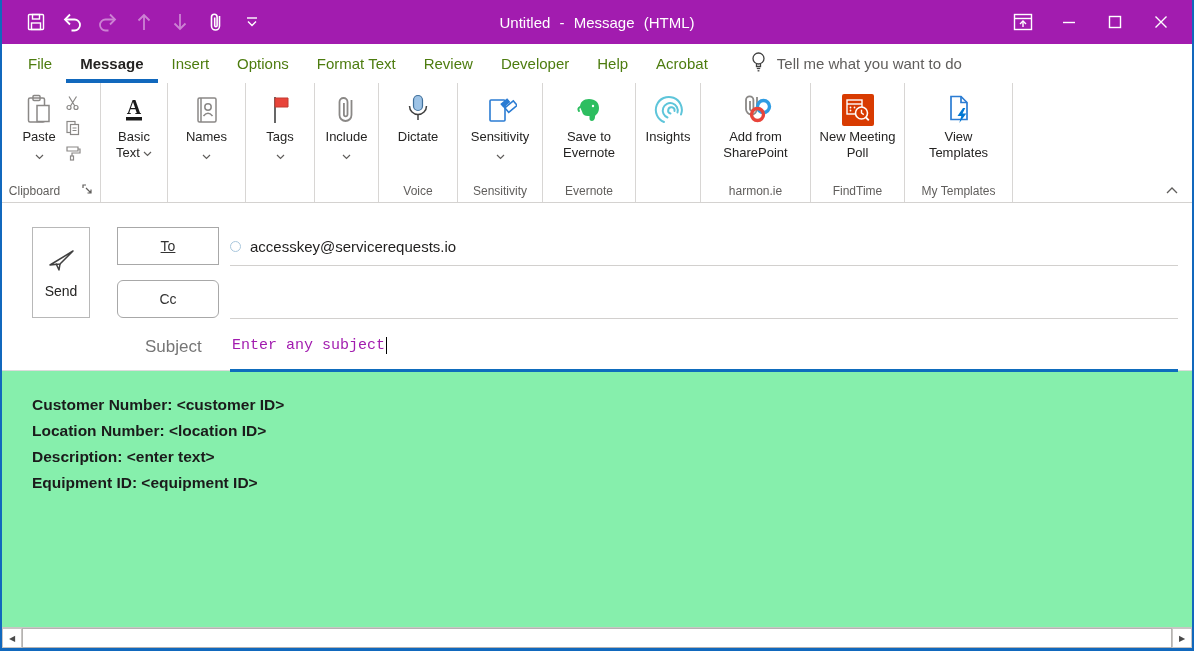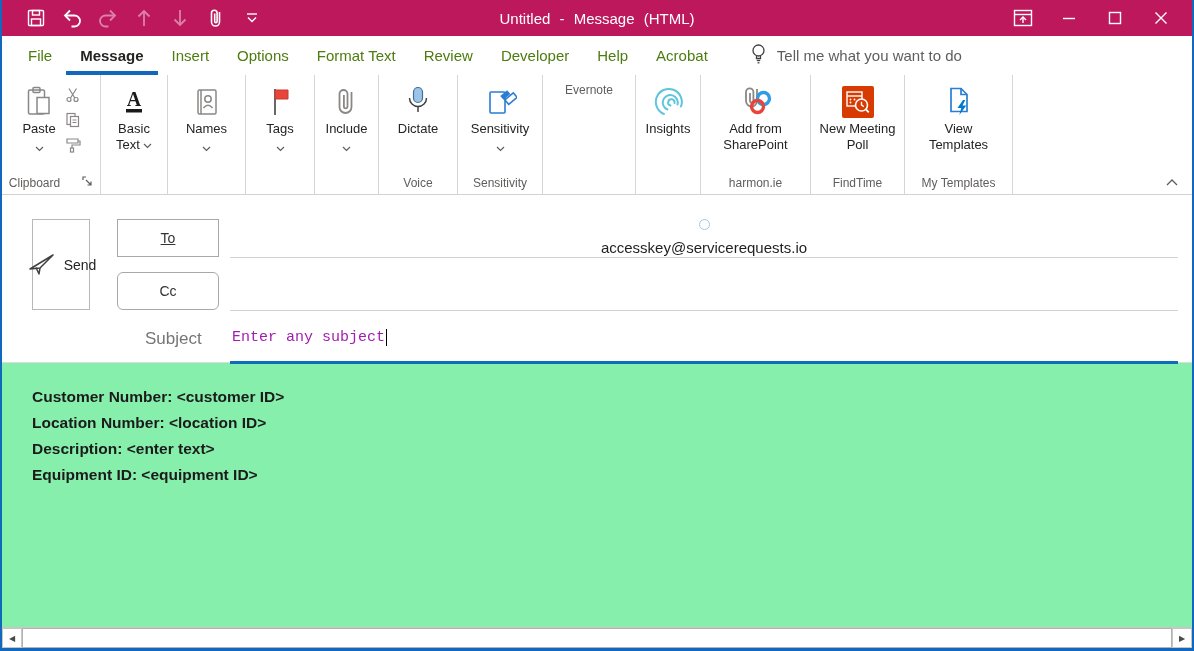--- a/index.html
+++ b/index.html
@@ -1,21 +1,21 @@
 <!DOCTYPE html>
 <html><head>
 <meta charset="utf-8">
 <style>
   * { margin:0; padding:0; box-sizing:border-box; }
   html,body { width:1194px; height:651px; font-family:"Liberation Sans", sans-serif; background:#fff; }
   .window { width:1194px; height:651px; display:flex; flex-direction:column;
             border-left:2px solid #1168bd; border-right:2px solid #1168bd; border-bottom:3px solid #1168bd; background:#fff; }
 
   
-  .titlebar { height:36px; background:#be185d; display:flex; align-items:center; flex-shrink:0; position:relative; }
+  .titlebar { height:44px; background:#a21caf; display:flex; align-items:center; flex-shrink:0; position:relative; }
   .qat { display:flex; align-items:center; gap:0; padding-left:16px; }
   .qat-btn { width:36px; height:30px; display:flex; align-items:center; justify-content:center; }
   .qat-btn svg { display:block; }
   .dim { opacity:.45; }
   .title { position:absolute; left:0; right:0; text-align:center; color:#fff; font-size:15px; word-spacing:5px; pointer-events:none; }
   .wincontrols { margin-left:auto; display:flex; align-items:center; padding-right:8px; }
   .winbtn { width:46px; height:30px; display:flex; align-items:center; justify-content:center; }
 
   
   .tabstrip { height:39px; background:#fff; display:flex; align-items:stretch; padding-left:12px; flex-shrink:0; }
@@ -33,26 +33,26 @@
   .biglabel { font-size:13px; color:#252423; text-align:center; line-height:16px; }
   .chev-inline { display:inline-block; margin-left:3px; }
   .chev-block { margin-top:1px; height:8px; }
   .smallcol { display:flex; flex-direction:column; gap:5px; padding-top:4px; }
   .smallbtn { width:22px; height:20px; display:flex; align-items:center; justify-content:center; }
   .collapse-ribbon { position:absolute; right:14px; bottom:4px; }
 
   
   .compose-header { height:168px; position:relative; background:#fff; border-bottom:1px solid #dcdcdc; flex-shrink:0; }
   .send-btn { position:absolute; left:30px; top:24px; width:58px; height:91px; border:1px solid #b8b8b8;
-              display:flex; flex-direction:row; align-items:center; justify-content:center; gap:8px; font-size:14px; color:#252423; }
+              display:flex; flex-direction:column; align-items:center; justify-content:center; gap:8px; font-size:14px; color:#252423; }
   .field-btn { position:absolute; left:115px; width:102px; height:38px; border:1px solid #a8a8a8;
                display:flex; align-items:center; justify-content:center; font-size:14px; color:#333; }
   .to-btn { top:24px;text-decoration:underline; } .cc-btn { top:77px;border-radius:6px; }
   .field-line { position:absolute; left:228px; right:14px; height:39px; border-bottom:1px solid #d2d0ce; display:flex; align-items:center; }
-  .to-line { top:24px; gap:9px;flex-direction:column; } .cc-line { top:77px; }
+  .to-line { top:24px; gap:9px; } .cc-line { top:77px; }
   .presence-circle { width:11px; height:11px; border:1.5px solid #a9c7dd; border-radius:50%; flex-shrink:0; }
   .to-value { font-size:15px; color:#201f1e; }
   .subject-label { position:absolute; left:143px; top:134px; font-size:17px; color:#767676; }
   .subject-value { position:absolute; left:230px; top:134px; font-size:15px; color:#a21caf; display:flex; align-items:flex-end;font-family:Liberation Mono, monospace; }
   .cursor { display:inline-block; width:1px; height:17px; background:#000; margin-left:1px; }
   .subject-underline { position:absolute; left:228px; right:14px; bottom:-2px; height:3px; background:#0f6cbd; }
 
   
   .mail-body { flex:1; background:#86efac; padding:21px 30px; overflow:hidden; }
   .body-line { font-size:15.5px; font-weight:700; color:#1b1b1b; line-height:26px; font-family:"Liberation Sans", sans-serif; }
@@ -333,20 +333,32 @@
               </svg>
           </div>
         </div>
       </div>
       <div class="group-label">
           <span>Sensitivity</span>
         </div>
     </div>
 
     <div class="group" style="width:93px">
+      <div class="group-content">
+        <div class="bigbtn">
+          <div class="icon32">
+            <svg width="32" height="32" viewBox="0 0 32 32">
+              <path d="M7 13 c0 -5 3.5 -8 9 -8 c6.5 0 10 3.5 10 9 c0 3.2 -1.2 5.3 -2.6 6.4 c-0.9 0.7 -1.4 1.2 -1.4 2.6 c0 2.2 -1.2 4 -3.2 4 c-1.6 0 -2.3 -1.1 -2.3 -2.8 l0 -2.2 c-4.2 0.6 -6.8 -1.2 -7.5 -4.5 z" fill="#2dbe60"></path>
+              <path d="M7 13 q-2.5 1.5 -1 4" fill="none" stroke="#2dbe60" stroke-width="2" stroke-linecap="round"></path>
+              <circle cx="20" cy="12" r="1.2" fill="#fff"></circle>
+            </svg>
+          </div>
+          <div class="biglabel" style="width:62px"><span>Save to Evernote</span></div>
+        </div>
+      </div>
       <div class="group-label">
           <span>Evernote</span>
         </div>
     </div>
 
     <div class="group" style="width:65px">
       <div class="group-content">
         <div class="bigbtn">
           <div class="icon32">
             <svg width="34" height="34" viewBox="0 0 34 34" fill="none" stroke="#5ec5da" stroke-width="2" stroke-linecap="round">

